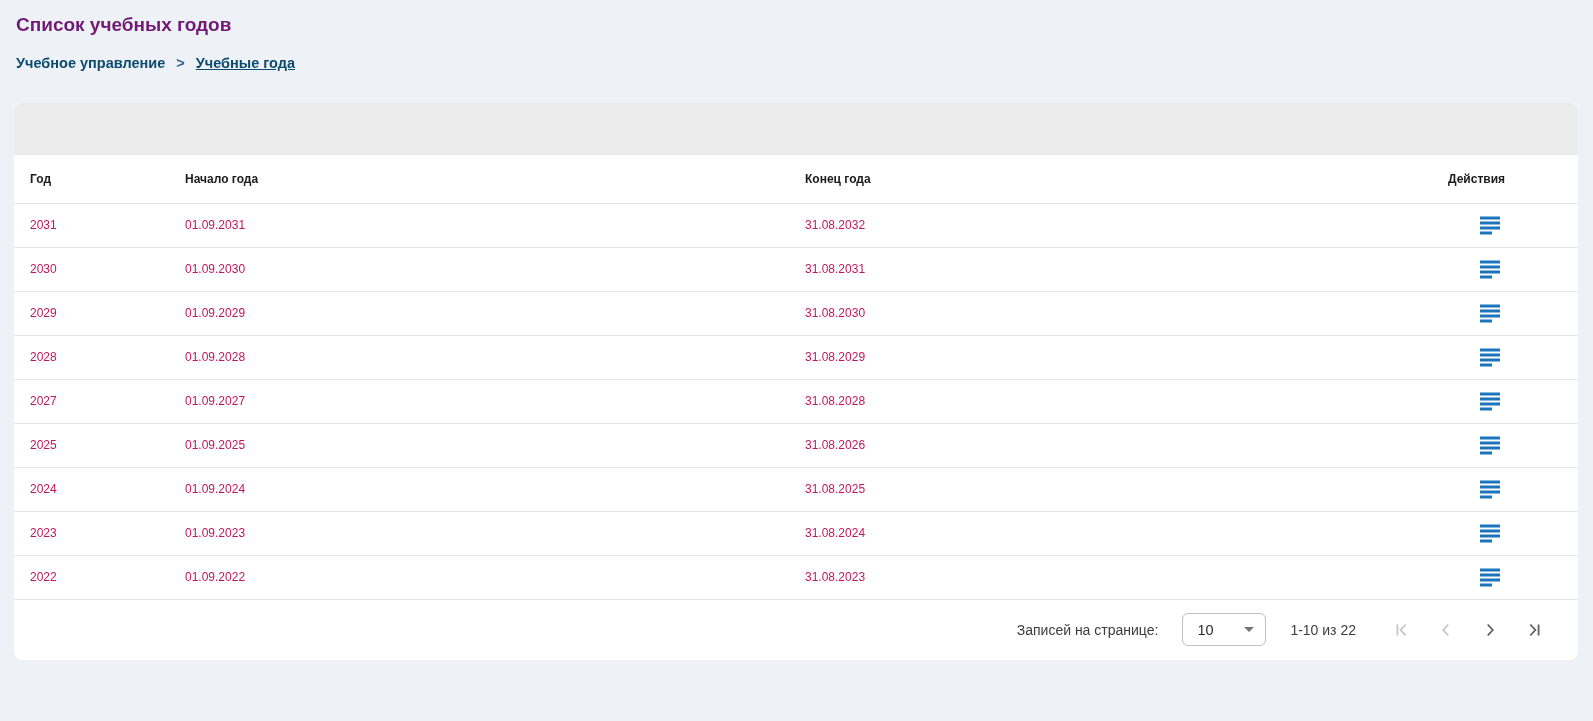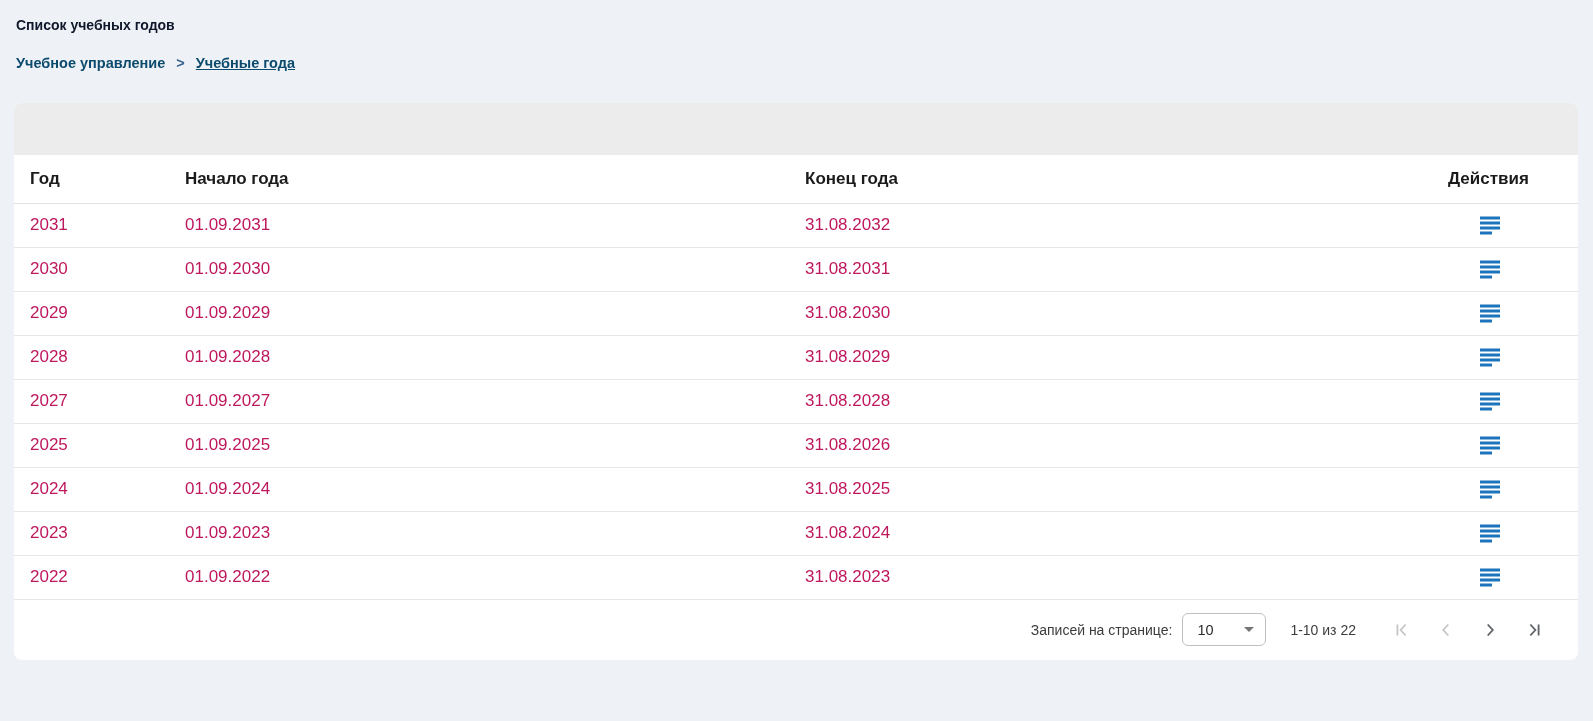--- a/index.html
+++ b/index.html
@@ -10,24 +10,24 @@
     background: #eef2f6;
     font-family: "Liberation Sans", "DejaVu Sans", sans-serif;
     color: #2b2b2b;
     overflow: hidden;
   }
 
   .page-header { padding: 12px 16px 0 16px; }
 
   .page-title {
     margin: 0 0 17px 0;
-    font-size: 14px;
+    font-size: 19px;
     line-height: 26px;
     font-weight: 700;
-    color: #0f172a;
+    color: #701a75;
   }
 
   .breadcrumb {
     display: flex;
     align-items: center;
     gap: 11px;
     font-size: 14.5px;
     font-weight: 700;
     color: #25649c;
   }
@@ -44,21 +44,21 @@
 
   .toolbar {
     height: 52px;
     background: #ececec;
   }
 
   table {
     width: 100%;
     border-collapse: collapse;
     table-layout: fixed;
-    font-size: 17px;
+    font-size: 12px;
   }
   col.c-year    { width: 171px; }
   col.c-start   { width: 620px; }
   col.c-end     { width: 643px; }
   col.c-actions { width: auto;  }
 
   th {
     text-align: left;
     font-weight: 700;
     color: #1b1b1b;
@@ -90,21 +90,21 @@
 
   .pagination {
     height: 60px;
     display: flex;
     align-items: center;
     justify-content: flex-end;
     padding-right: 32px;
     font-size: 14px;
     color: #3c3c3c;
   }
-  .pagination .rpp-label { margin-right: 10px; }
+  .pagination .rpp-label { margin-right: 24px; }
 
   .select-box {
     width: 84px;
     height: 33px;
     border: 1px solid #c0c0c0;
     border-radius: 6px;
     background: #fff;
     display: flex;
     align-items: center;
     justify-content: space-between;

